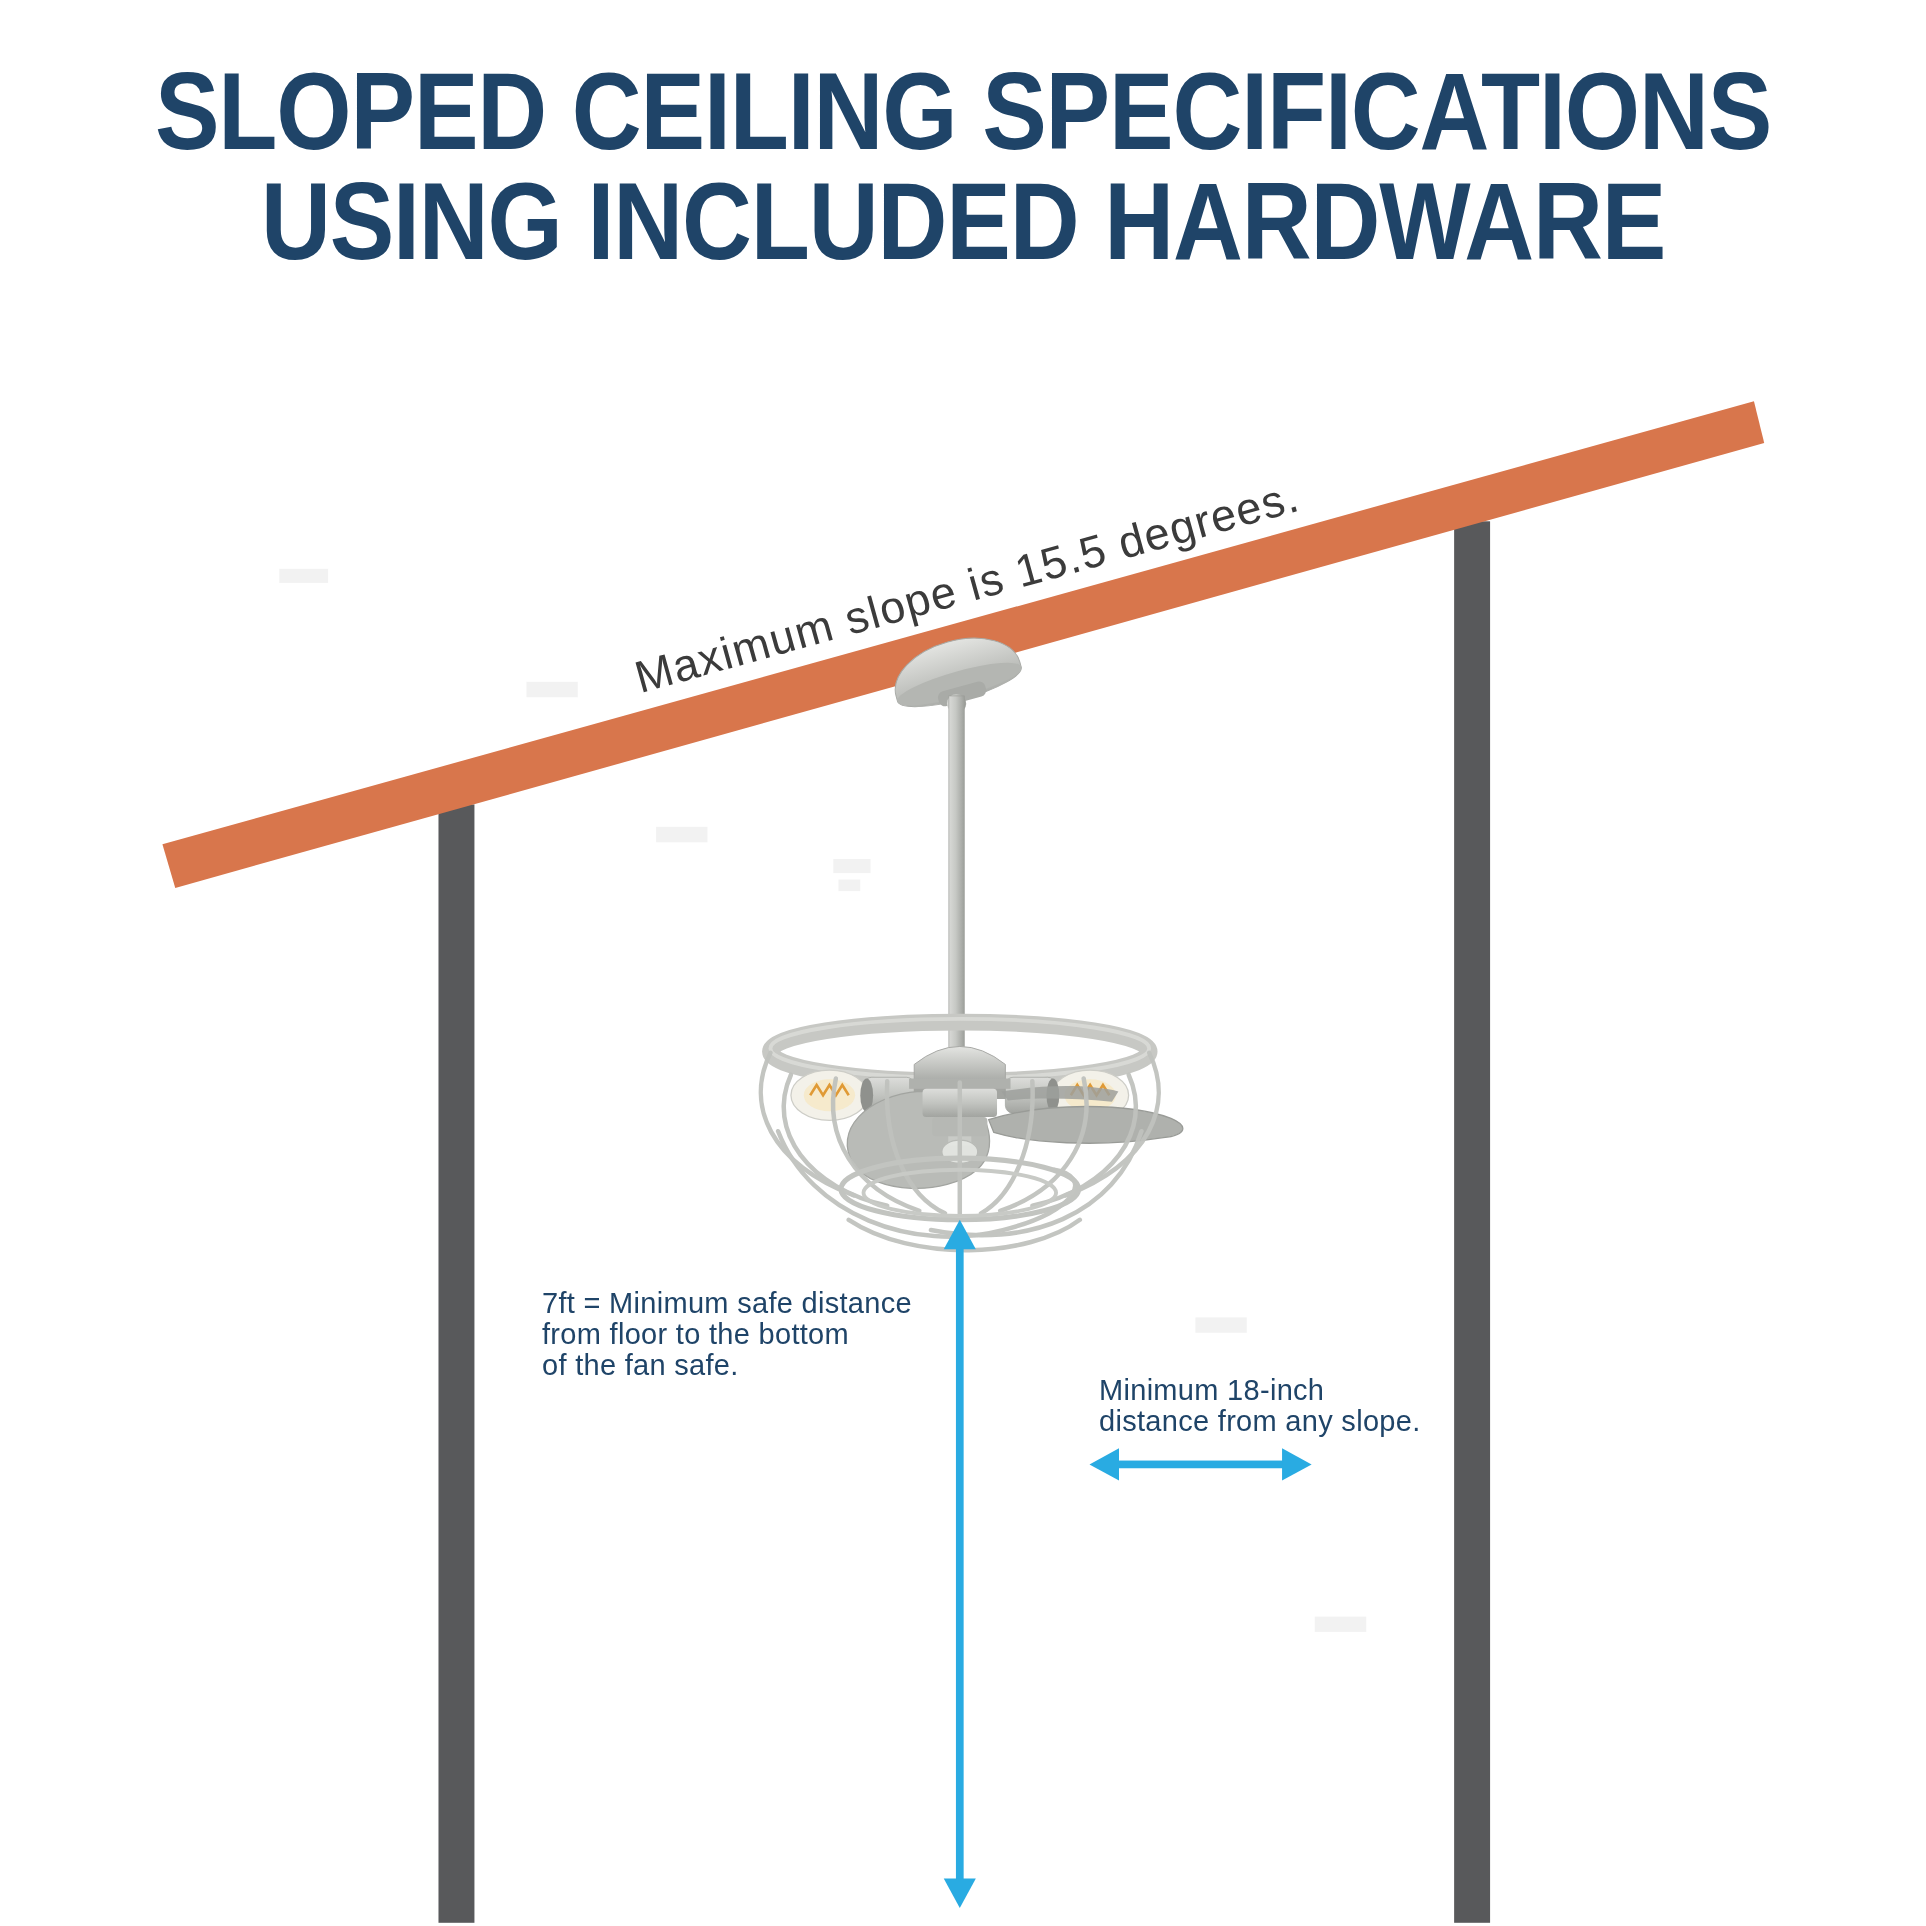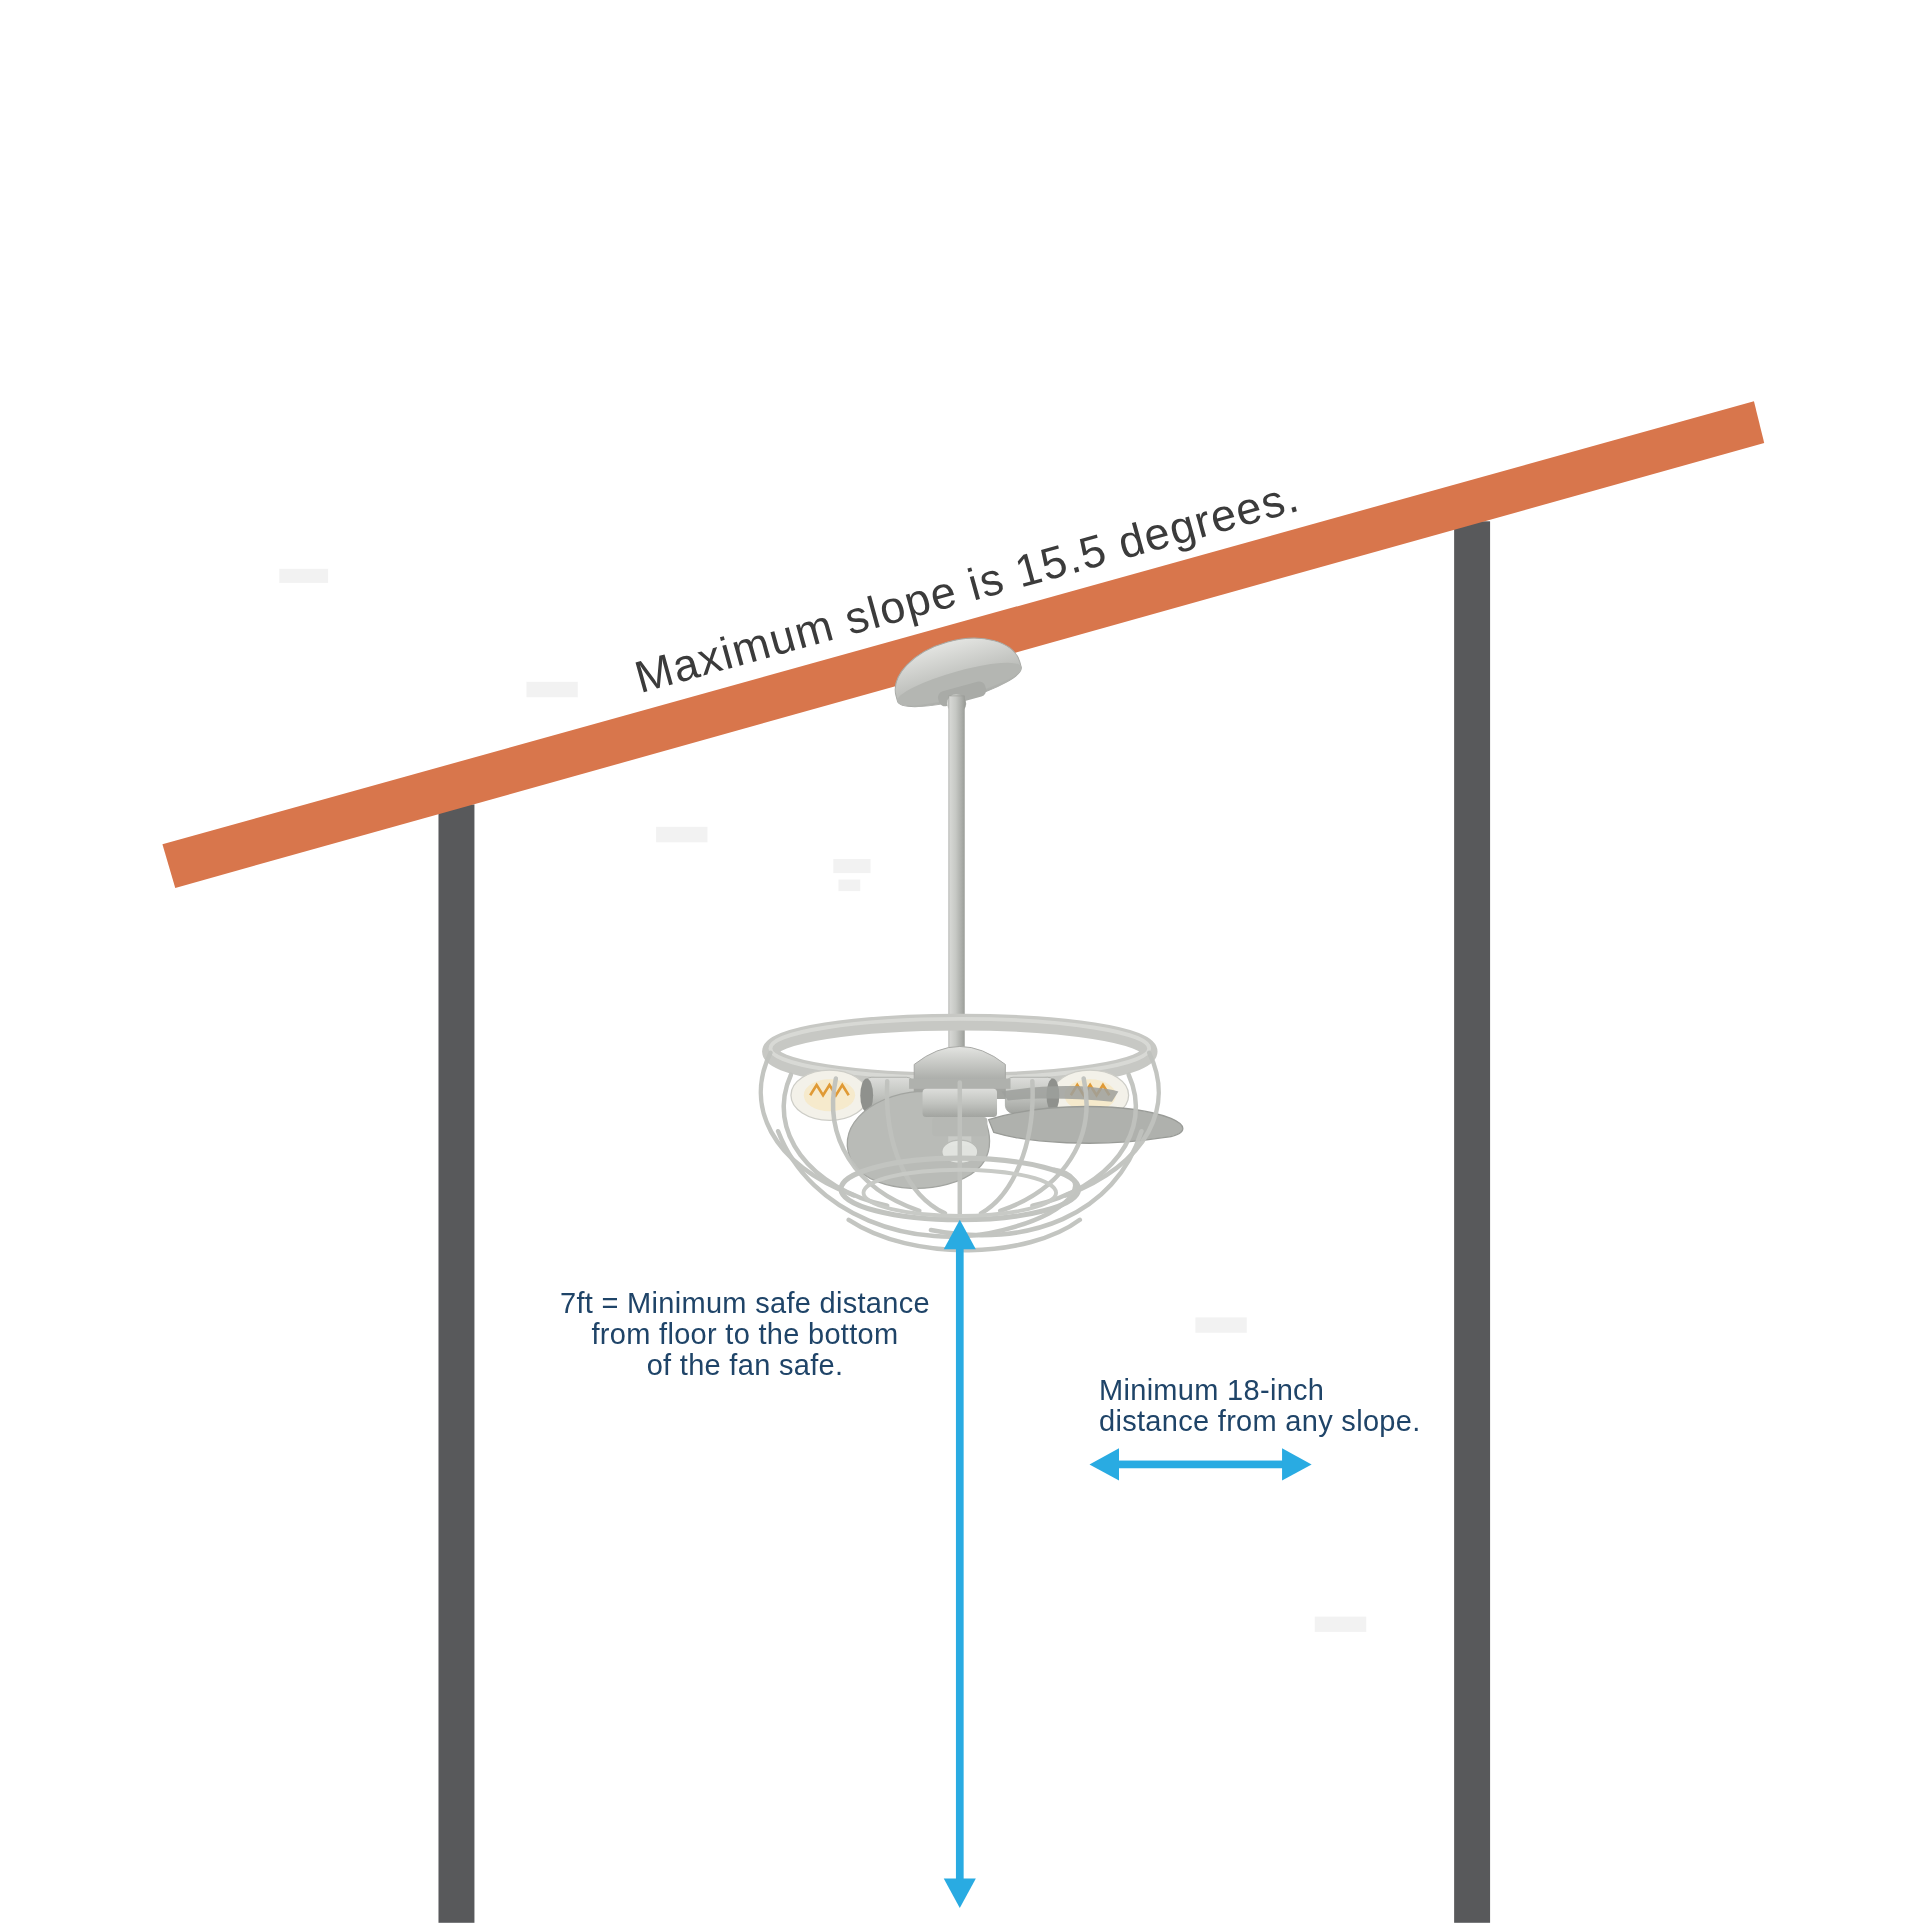--- a/index.html
+++ b/index.html
@@ -15,29 +15,33 @@
 
   
   .slope-label{position:absolute;left:642px;top:652px;height:48px;
          transform:rotate(-15.5deg);transform-origin:0 100%;
          font-size:45px;color:#3b3b3b;letter-spacing:1.3px;white-space:nowrap;
          font-weight:normal;}
 
   
   .note{position:absolute;color:#1f4468;font-size:29px;line-height:31px;
         letter-spacing:0.3px;}
-  .note-floor{left:560px;top:1288px;text-align:center;}
+  .note-floor{left:542px;top:1288px;}
   .note-wall{left:1091px;top:1375px;margin-left:8px;}
   .note span{display:block;}
 </style>
 </head>
 <body>
 
 <div class="page">
 
+  <h1 class="title" style="margin:0;">
+    <span class="tline">SLOPED CEILING SPECIFICATIONS</span>
+    <span class="tline">USING INCLUDED HARDWARE</span>
+  </h1>
 
   <svg class="scene" width="1926" height="1926" viewBox="0 0 3000 3000">
     <defs>
       <linearGradient id="silverV" x1="0" y1="0" x2="0" y2="1">
         <stop offset="0" stop-color="#DCDDDA"></stop>
         <stop offset="0.5" stop-color="#C2C4C0"></stop>
         <stop offset="1" stop-color="#A2A4A0"></stop>
       </linearGradient>
       <linearGradient id="silverH" x1="0" y1="0" x2="1" y2="0">
         <stop offset="0" stop-color="#D9DAD7"></stop>

